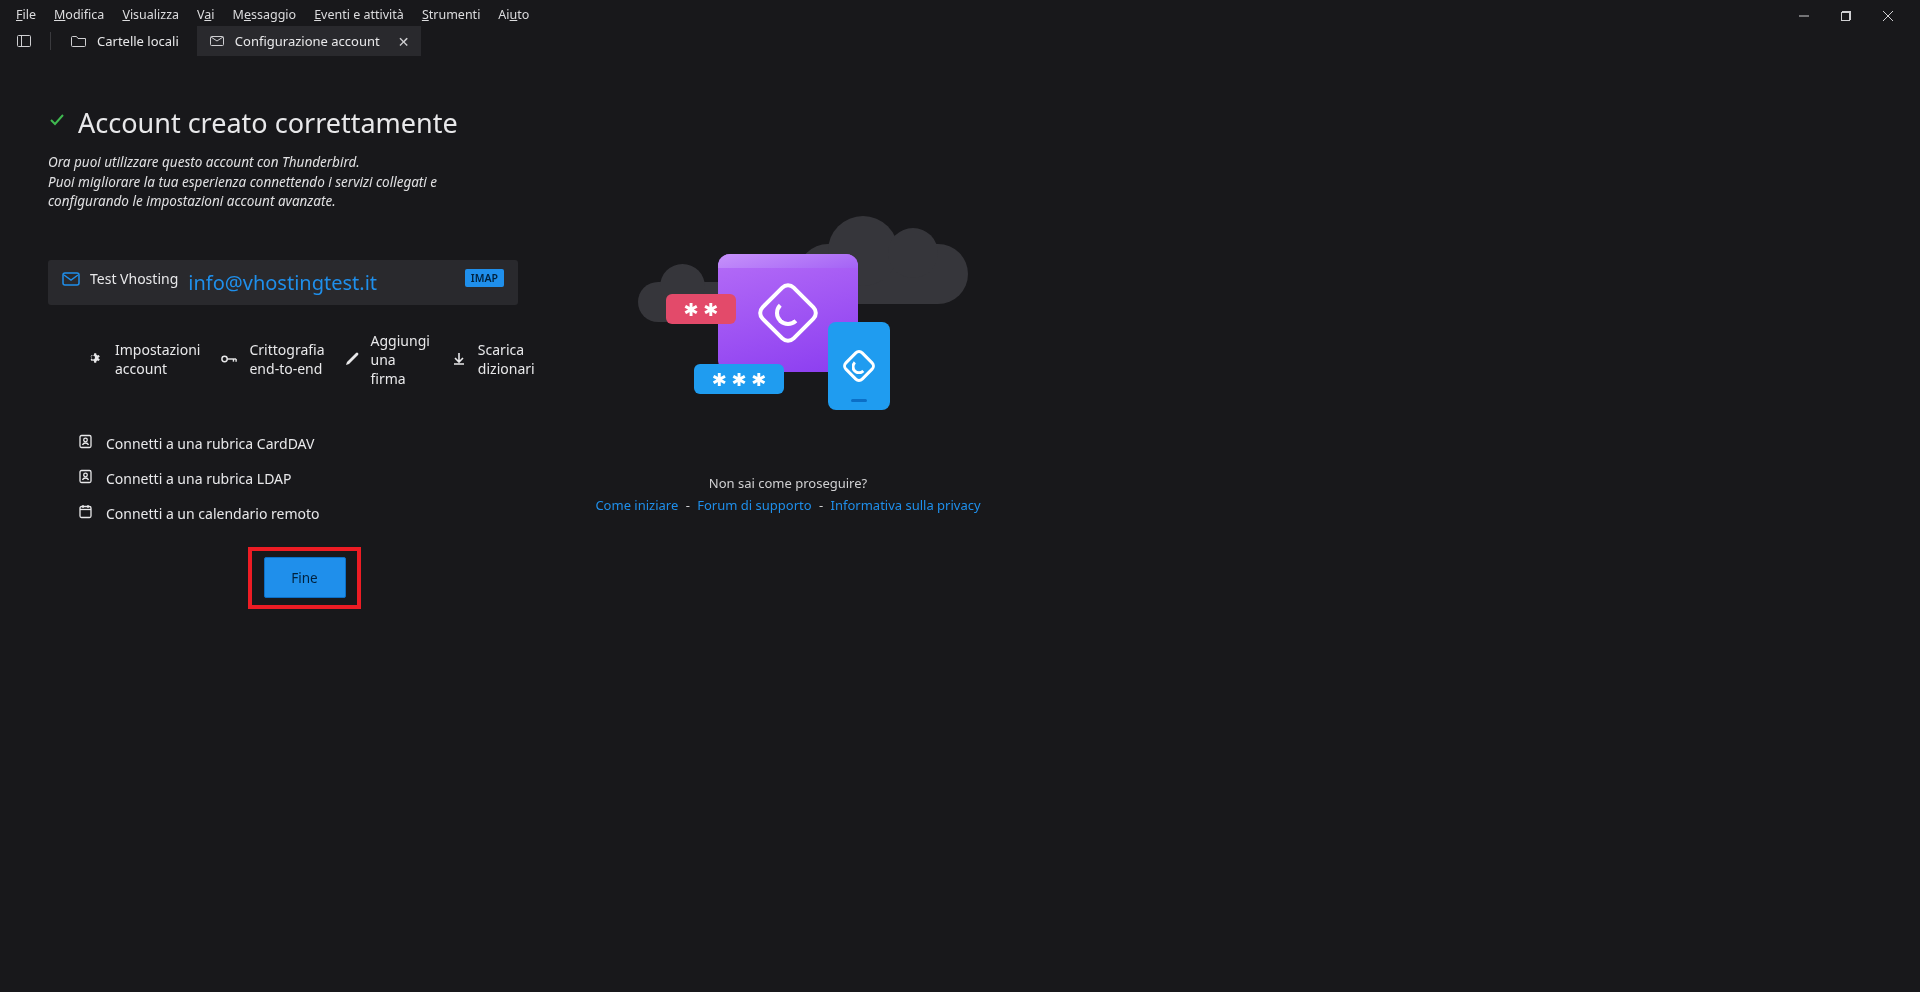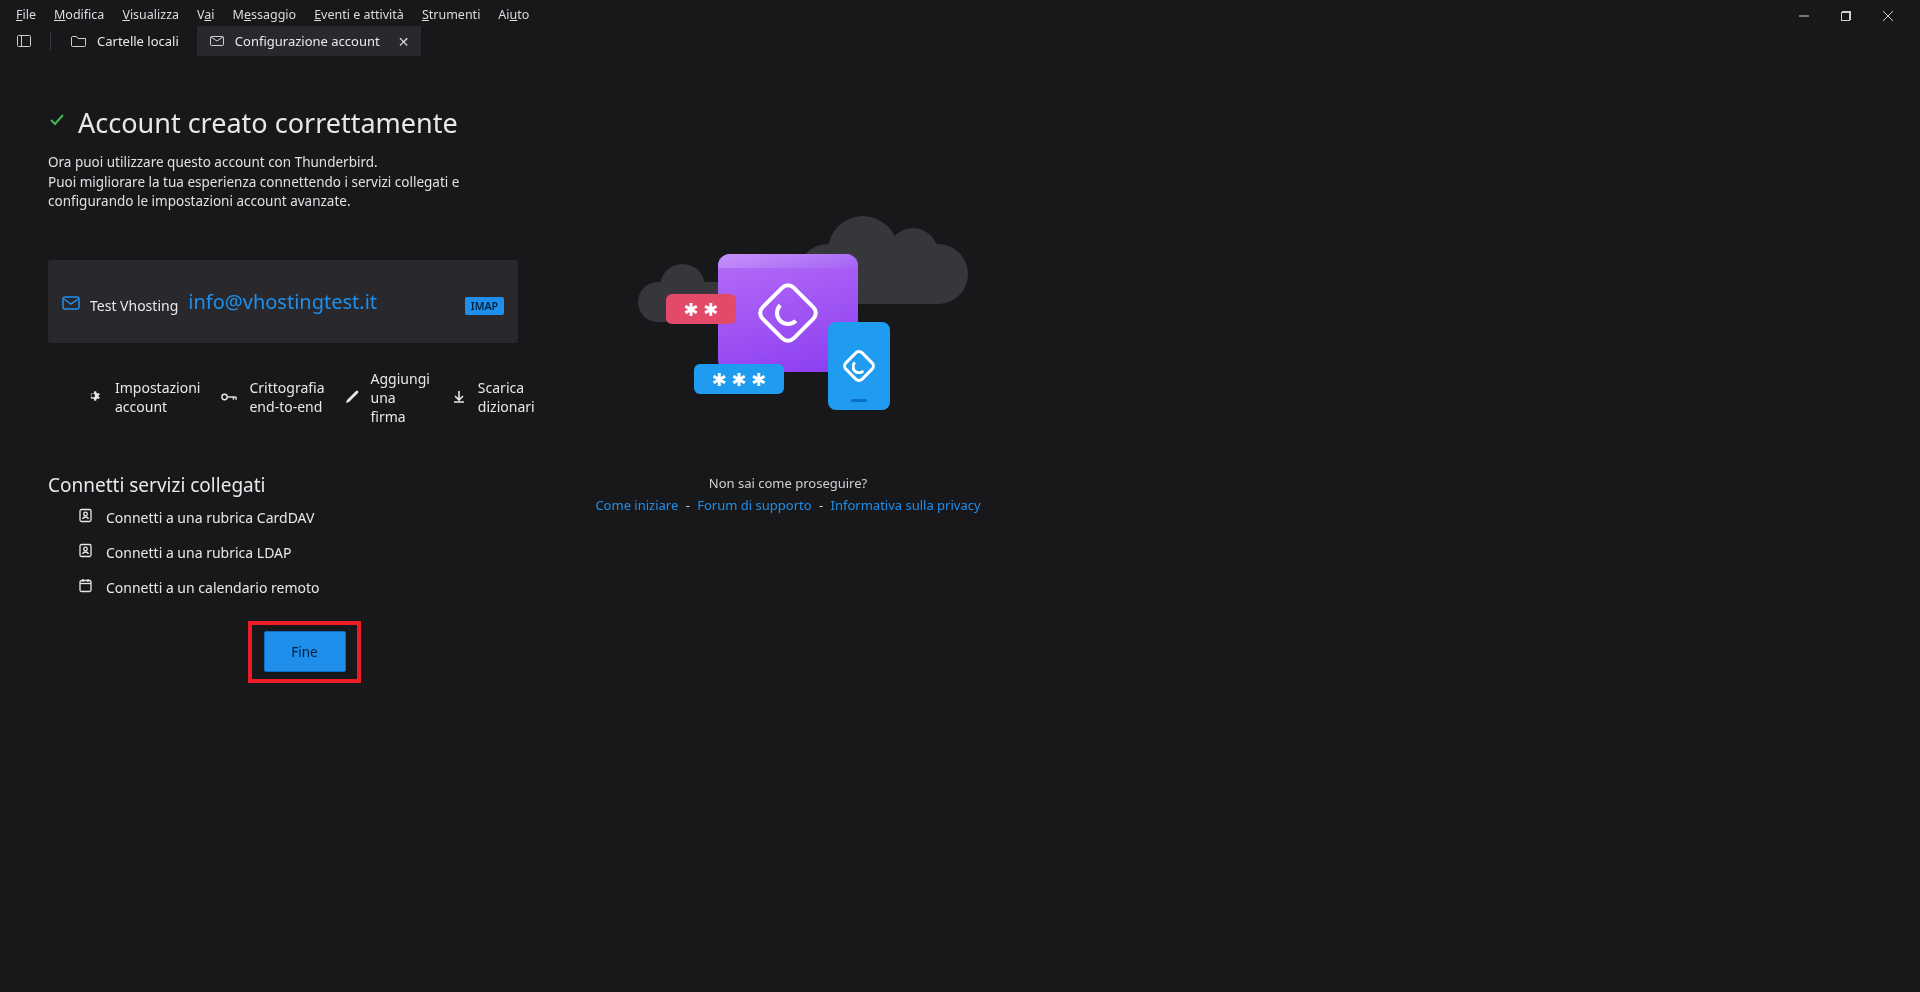--- a/index.html
+++ b/index.html
@@ -58,28 +58,28 @@
     padding: 48px 0 0 48px;
     gap: 60px;
   }
   .left-col { width: 470px; }
   .right-col { width: 420px; display: flex; flex-direction: column; align-items: center; padding-top: 110px; }
 
   
   .heading-row { display: flex; align-items: center; gap: 12px; margin-bottom: 12px; }
   .check-icon { color: #3fb950; }
   h1 { font-weight: 400; font-size: 27px; color: #e8e8ea; }
-  .desc { font-size: 13.5px; line-height: 1.45; color: #e0e0e2; margin-bottom: 48px; }
+  .desc { font-size: 13.5px; line-height: 1.45; color: #e0e0e2; margin-bottom: 48px; font-style: italic; }
 
   
   .account-card {
     background: #29292d;
     border-radius: 3px;
-    padding: 28px 14px;
-    display: flex; align-items: flex-end; gap: 10px;
+    padding: 9px 14px;
+    display: flex; align-items: flex-start; gap: 10px;
     margin-bottom: 12px;
   }
   .account-card .mail { color: #1f8feb; }
   .account-card .name { font-size: 14px; }
   .account-card .email { font-size: 20px; color: #1f8feb; }
   .account-card .badge {
     margin-left: auto;
     background: #1f8feb; color: #00213d;
     font-size: 10.5px; font-weight: 600;
     padding: 2px 6px; border-radius: 2px;
@@ -307,21 +307,20 @@
       <div class="action">
         <span class="ic">
           <svg width="14" height="14" viewBox="0 0 14 14" fill="none" stroke="#e8e8ea" stroke-width="1.6">
               <path d="M7 1v8M3 6l4 4 4-4M2 12h10"></path>
             </svg>
         </span>
         <span>Scarica dizionari</span>
       </div>
     </div>
 
-    <h2>Connetti servizi collegati</h2>
     <div class="svc-list">
       <div class="svc">
         <span class="ic">
           <svg width="15" height="15" viewBox="0 0 15 15" fill="none" stroke="#e8e8ea" stroke-width="1.3">
               <rect x="2" y="1.5" width="11" height="12" rx="1.5"></rect>
               <circle cx="7.5" cy="6" r="1.8"></circle>
               <path d="M4.5 11c.5-1.5 1.8-2 3-2s2.5.5 3 2"></path>
             </svg>
         </span>
         <span>Connetti a una rubrica CardDAV</span>

